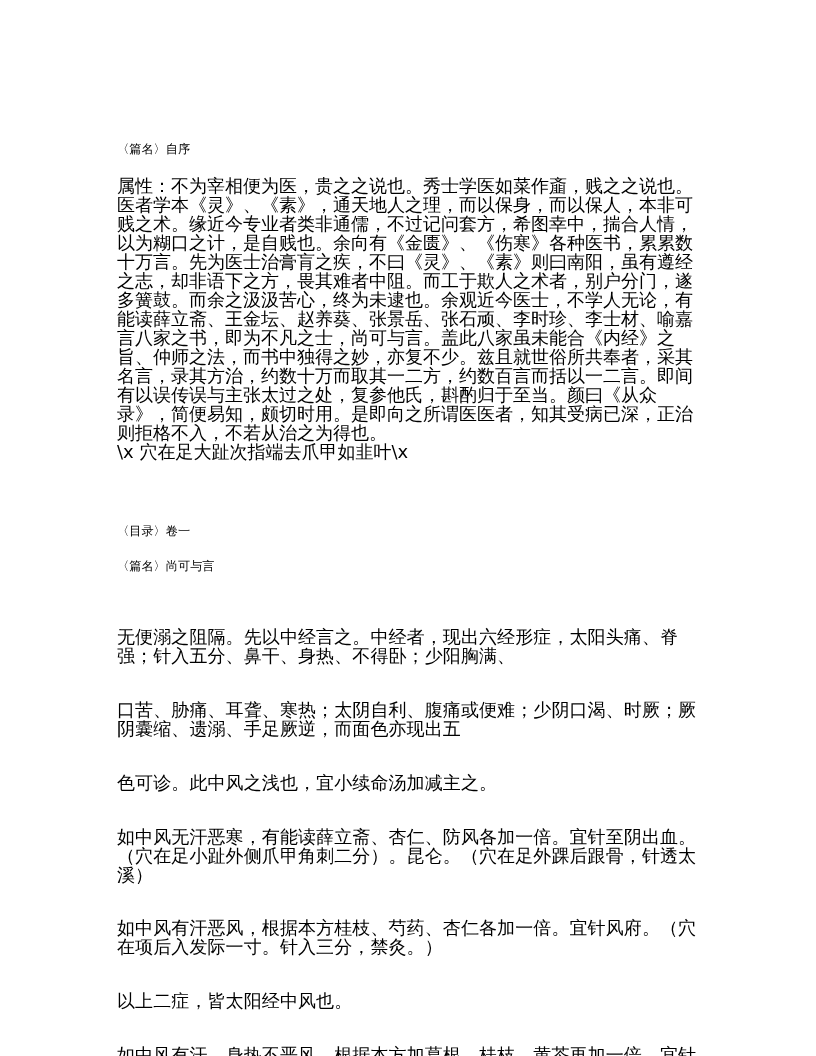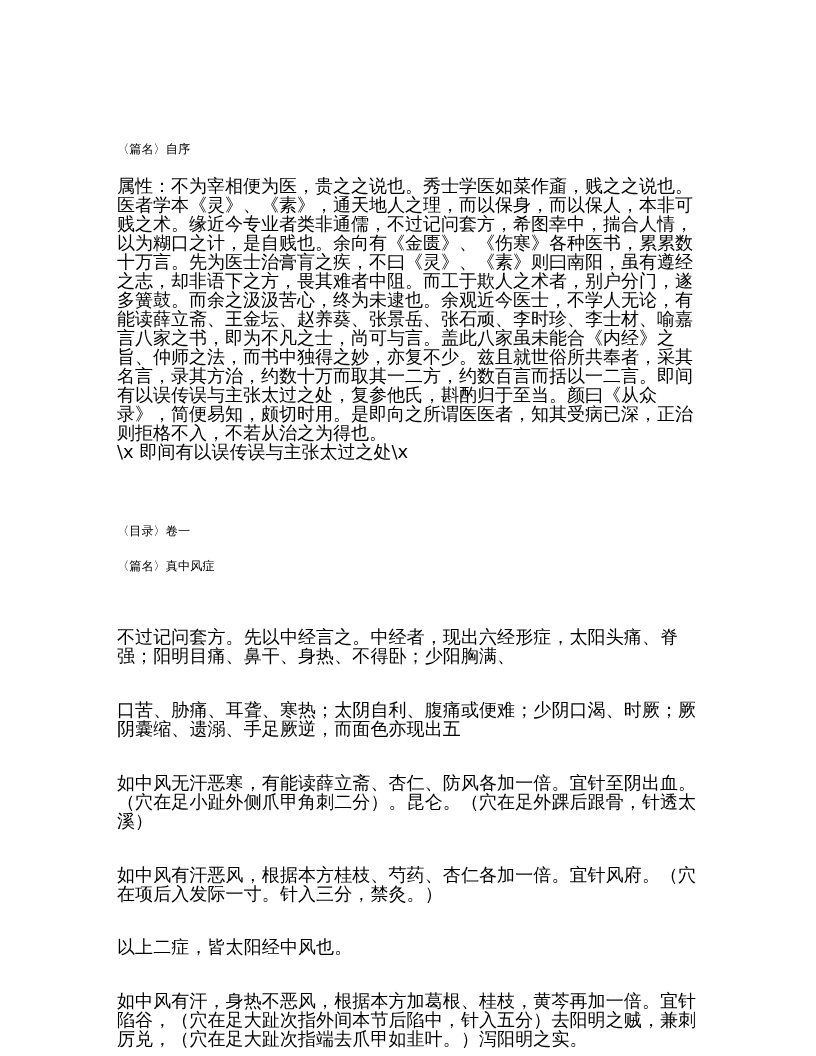--- a/index.html
+++ b/index.html
@@ -50,36 +50,37 @@
 <body>
 
 <div class="page">
 
   <div class="heading">〈篇名〉自序</div>
 
   <div class="gap-after-heading"></div>
 
   <div class="para">属性：不为宰相便为医，贵之之说也。秀士学医如菜作齑，贱之之说也。医者学本《灵》、《素》，通天地人之理，而以保身，而以保人，本非可贱之术。缘近今专业者类非通儒，不过记问套方，希图幸中，揣合人情，以为糊口之计，是自贱也。余向有《金匮》、《伤寒》各种医书，累累数十万言。先为医士治膏肓之疾，不曰《灵》、《素》则曰南阳，虽有遵经之志，却非语下之方，畏其难者中阻。而工于欺人之术者，别户分门，遂多簧鼓。而余之汲汲苦心，终为未逮也。余观近今医士，不学人无论，有能读薛立斋、王金坛、赵养葵、张景岳、张石顽、李时珍、李士材、喻嘉言八家之书，即为不凡之士，尚可与言。盖此八家虽未能合《内经》之旨、仲师之法，而书中独得之妙，亦复不少。兹且就世俗所共奉者，采其名言，录其方治，约数十万而取其一二方，约数百言而括以一二言。即间有以误传误与主张太过之处，复参他氏，斟酌归于至当。颜曰《从众录》，简便易知，颇切时用。是即向之所谓医医者，知其受病已深，正治则拒格不入，不若从治之为得也。</div>
 
-  <div class="para">\x 即间有以误传误与主张太过之处\x</div>
+  <div class="para">\x 穴在足大趾次指端去爪甲如韭叶\x</div>
 
   <div class="section-break"></div>
 
   <div class="heading">〈目录〉卷一</div>
 
   <div class="gap-after-heading"></div>
 
-  <div class="heading">〈篇名〉真中风症</div>
+  <div class="heading">〈篇名〉尚可与言</div>
 
   <div class="gap-after-heading"></div>
 
 
   <div class="doc-body">
-    <div class="para">不过记问套方。先以中经言之。中经者，现出六经形症，太阳头痛、脊强；阳明目痛、鼻干、身热、不得卧；少阳胸满、</div>
+    <div class="para">无便溺之阻隔。先以中经言之。中经者，现出六经形症，太阳头痛、脊强；针入五分、鼻干、身热、不得卧；少阳胸满、</div>
     <div class="para">口苦、胁痛、耳聋、寒热；太阴自利、腹痛或便难；少阴口渴、时厥；厥阴囊缩、遗溺、手足厥逆，而面色亦现出五</div>
+    <div class="para">色可诊。此中风之浅也，宜小续命汤加减主之。</div>
     <div class="para">如中风无汗恶寒，有能读薛立斋、杏仁、防风各加一倍。宜针至阴出血。（穴在足小趾外侧爪甲角刺二分）。昆仑。（穴在足外踝后跟骨，针透太溪）</div>
     <div class="para">如中风有汗恶风，根据本方桂枝、芍药、杏仁各加一倍。宜针风府。（穴在项后入发际一寸。针入三分，禁灸。）</div>
     <div class="para">以上二症，皆太阳经中风也。</div>
     <div class="para">如中风有汗，身热不恶风，根据本方加葛根、桂枝，黄芩再加一倍。宜针陷谷，（穴在足大趾次指外间本节后陷中，针入五分）去阳明之贼，兼刺厉兑，（穴在足大趾次指端去爪甲如韭叶。）泻阳明之实。</div>
     
     
     
     
   </div>
 

